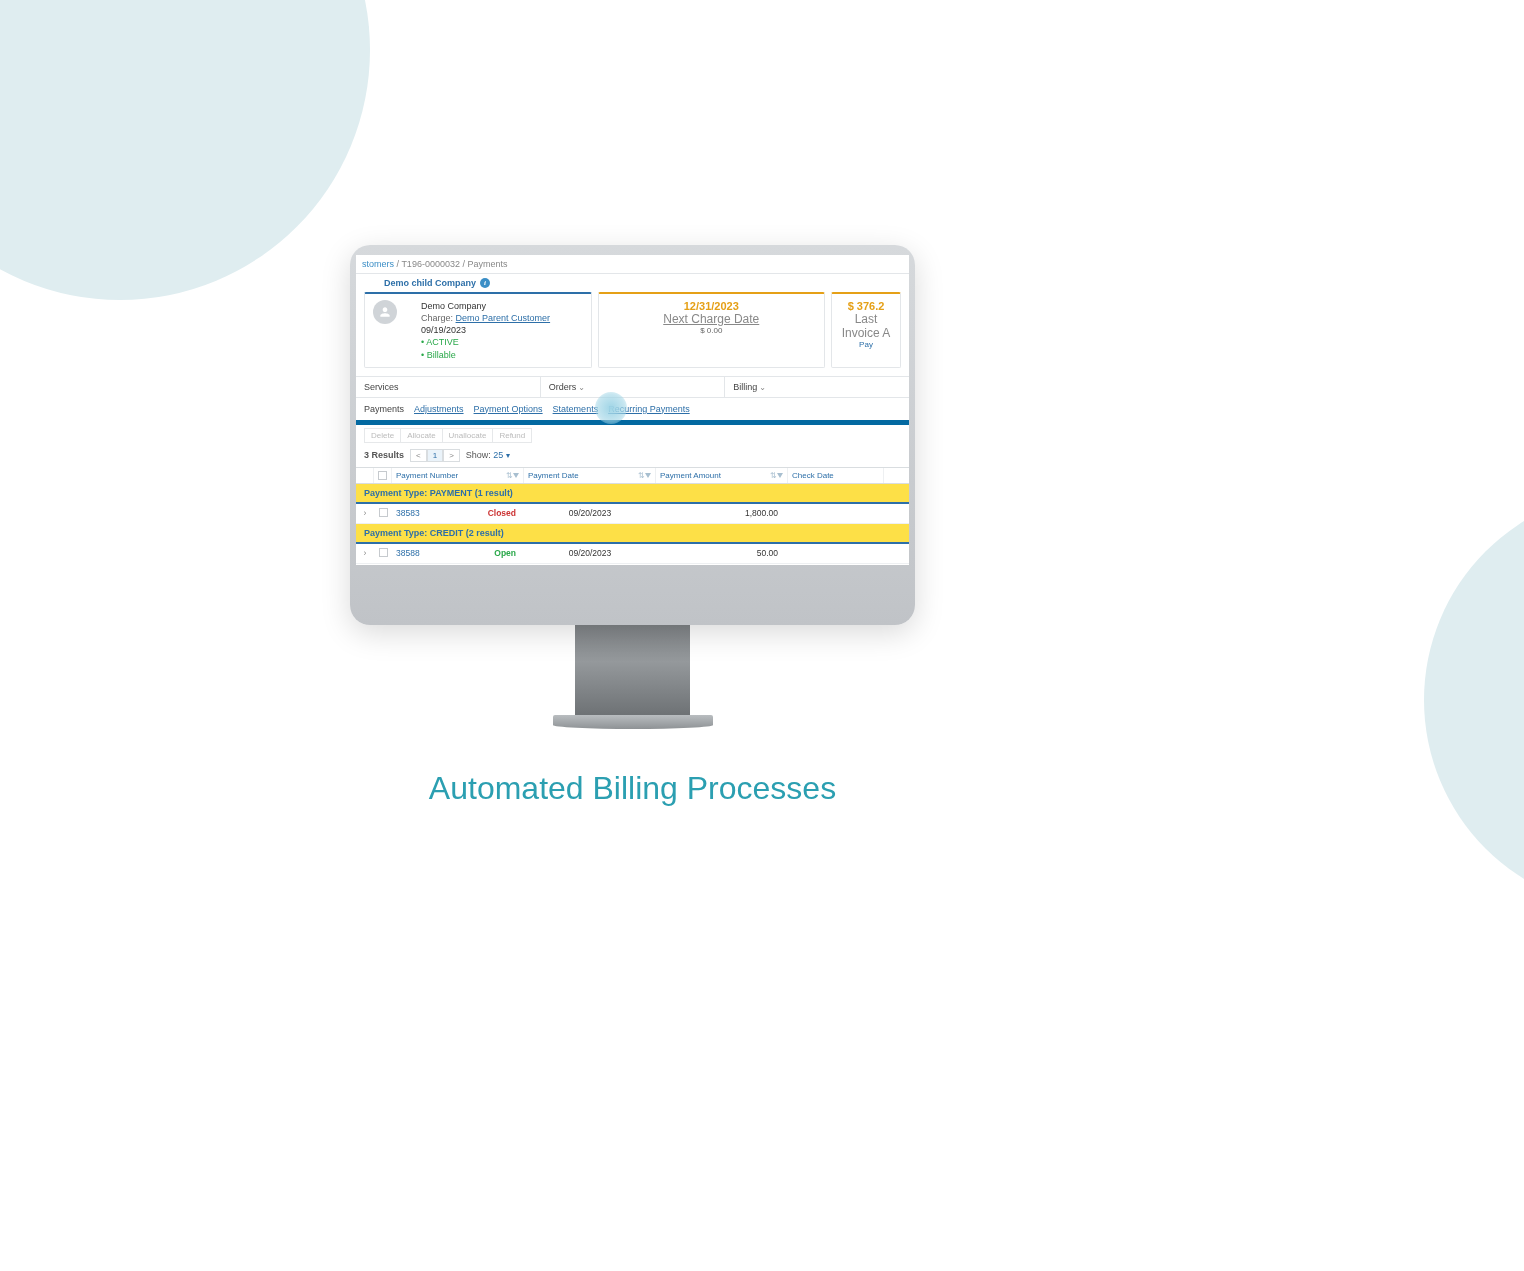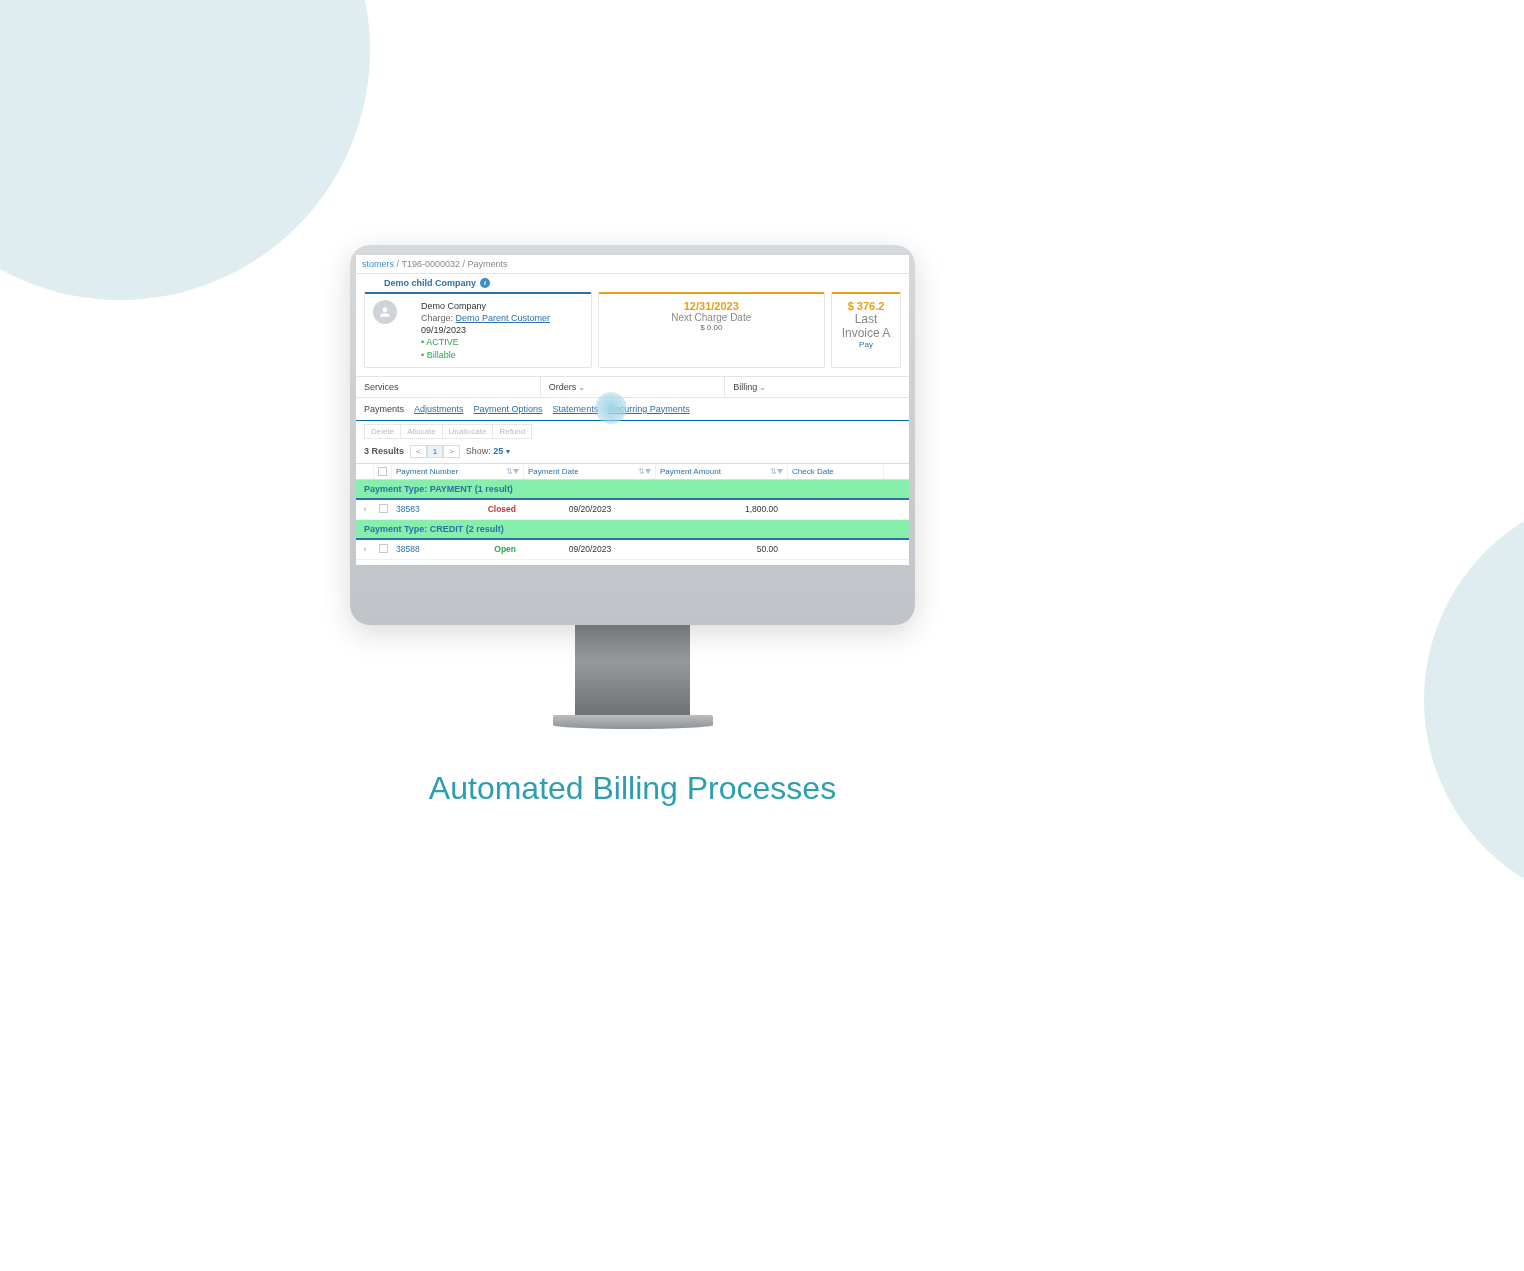--- a/index.html
+++ b/index.html
@@ -124,21 +124,21 @@
     background: #d0d4d8;
     display: flex; align-items: center; justify-content: center;
   }
   .avatar svg { width: 14px; height: 14px; fill: #fff; }
   .profile-lines { line-height: 1.35; margin-left: 16px; }
   .profile-lines .parent .plabel { color: #666; }
   .profile-lines .link { color: #2d6fa8; text-decoration: underline; }
   .pill { color: #2aa84a; }
   .pill::before { content: "• "; color: #2aa84a; }
   .charge .date { color: #e5a017; font-size: 11px; font-weight: 600; }
-  .charge .lbl  { color: #888; font-size: 10px; }
+  .charge .lbl  { color: #888; font-size: 12px; text-decoration: underline; }
   .charge .amt  { color: #666; font-size: 8px; }
   .invoice .amt { color: #e5a017; font-size: 11px; font-weight: 600; }
   .invoice .lbl { color: #888; font-size: 12px; }
   .invoice .pay { color: #2d6fa8; font-size: 8px; }
   .tabs-row {
     display: flex;
     border-top: 1px solid #e3e6e9;
     border-bottom: 1px solid #e3e6e9;
     color: #444;
   }
@@ -165,42 +165,42 @@
     border-radius: 50%;
     background: radial-gradient(circle,#a0d5e6 0%, rgba(160,213,230,.6) 60%, rgba(160,213,230,0) 100%);
     top: -6px;
     left: 239px;
     pointer-events: none;
   }
   .toolbar {
     display: flex;
     gap: 0;
     padding: 3px 8px;
-    border-top: 1px solid #0369a1;
+    border-top: 5px solid #0369a1;
   }
   .toolbar span {
     color: #bbb;
     padding: 2px 6px;
     border: 1px solid #e6e8ea;
     border-right: none;
     font-size: 8px;
   }
   .toolbar span:last-child { border-right: 1px solid #e6e8ea; }
   .pager {
     display: flex;
     align-items: center;
     gap: 6px;
     padding: 3px 8px 5px 8px;
   }
   .pager .results { color: #555; font-weight: 600; }
   .pager .nav { display: flex; gap: 0; }
   .pager .nav span { border: 1px solid #d9dde0; padding: 1px 5px; color: #888; font-size: 8px; }
   .pager .nav .cur { background: #eaf3fa; color: #2d6fa8; }
   .pager .show { color: #555; }
-  .pager .show b { color: #2d6fa8; font-weight: bold; margin-top: 16px; }
+  .pager .show b { color: #2d6fa8; font-weight: normal; margin-top: 16px; }
   .pager .show .caret { color: #2d6fa8; font-size: 8px; }
   .grid-header {
     display: flex;
     border-top: 1px solid #d9dde0;
     border-bottom: 1px solid #d9dde0;
     font-size: 8px;
     color: #2d6fa8;
   }
   .gh {
     padding: 3px 4px;
@@ -216,21 +216,21 @@
   .col-num { width: 132px; }
   .col-dat { width: 132px; }
   .col-amt { width: 132px; }
   .col-cdt { width: 96px; }
   .chk {
     width: 9px; height: 9px;
     border: 1px solid #c6cace;
     display: inline-block;
   }
   .group-row {
-    background: #86efac;
+    background: #fde047;
     color: #2d6fa8;
     font-weight: 600;
     padding: 4px 8px;
     border-bottom: 2px solid #2d6fa8;
   }
   .data-row {
     display: flex;
     border-bottom: 1px solid #eef0f2;
     align-items: center;
     font-size: 8.5px;

